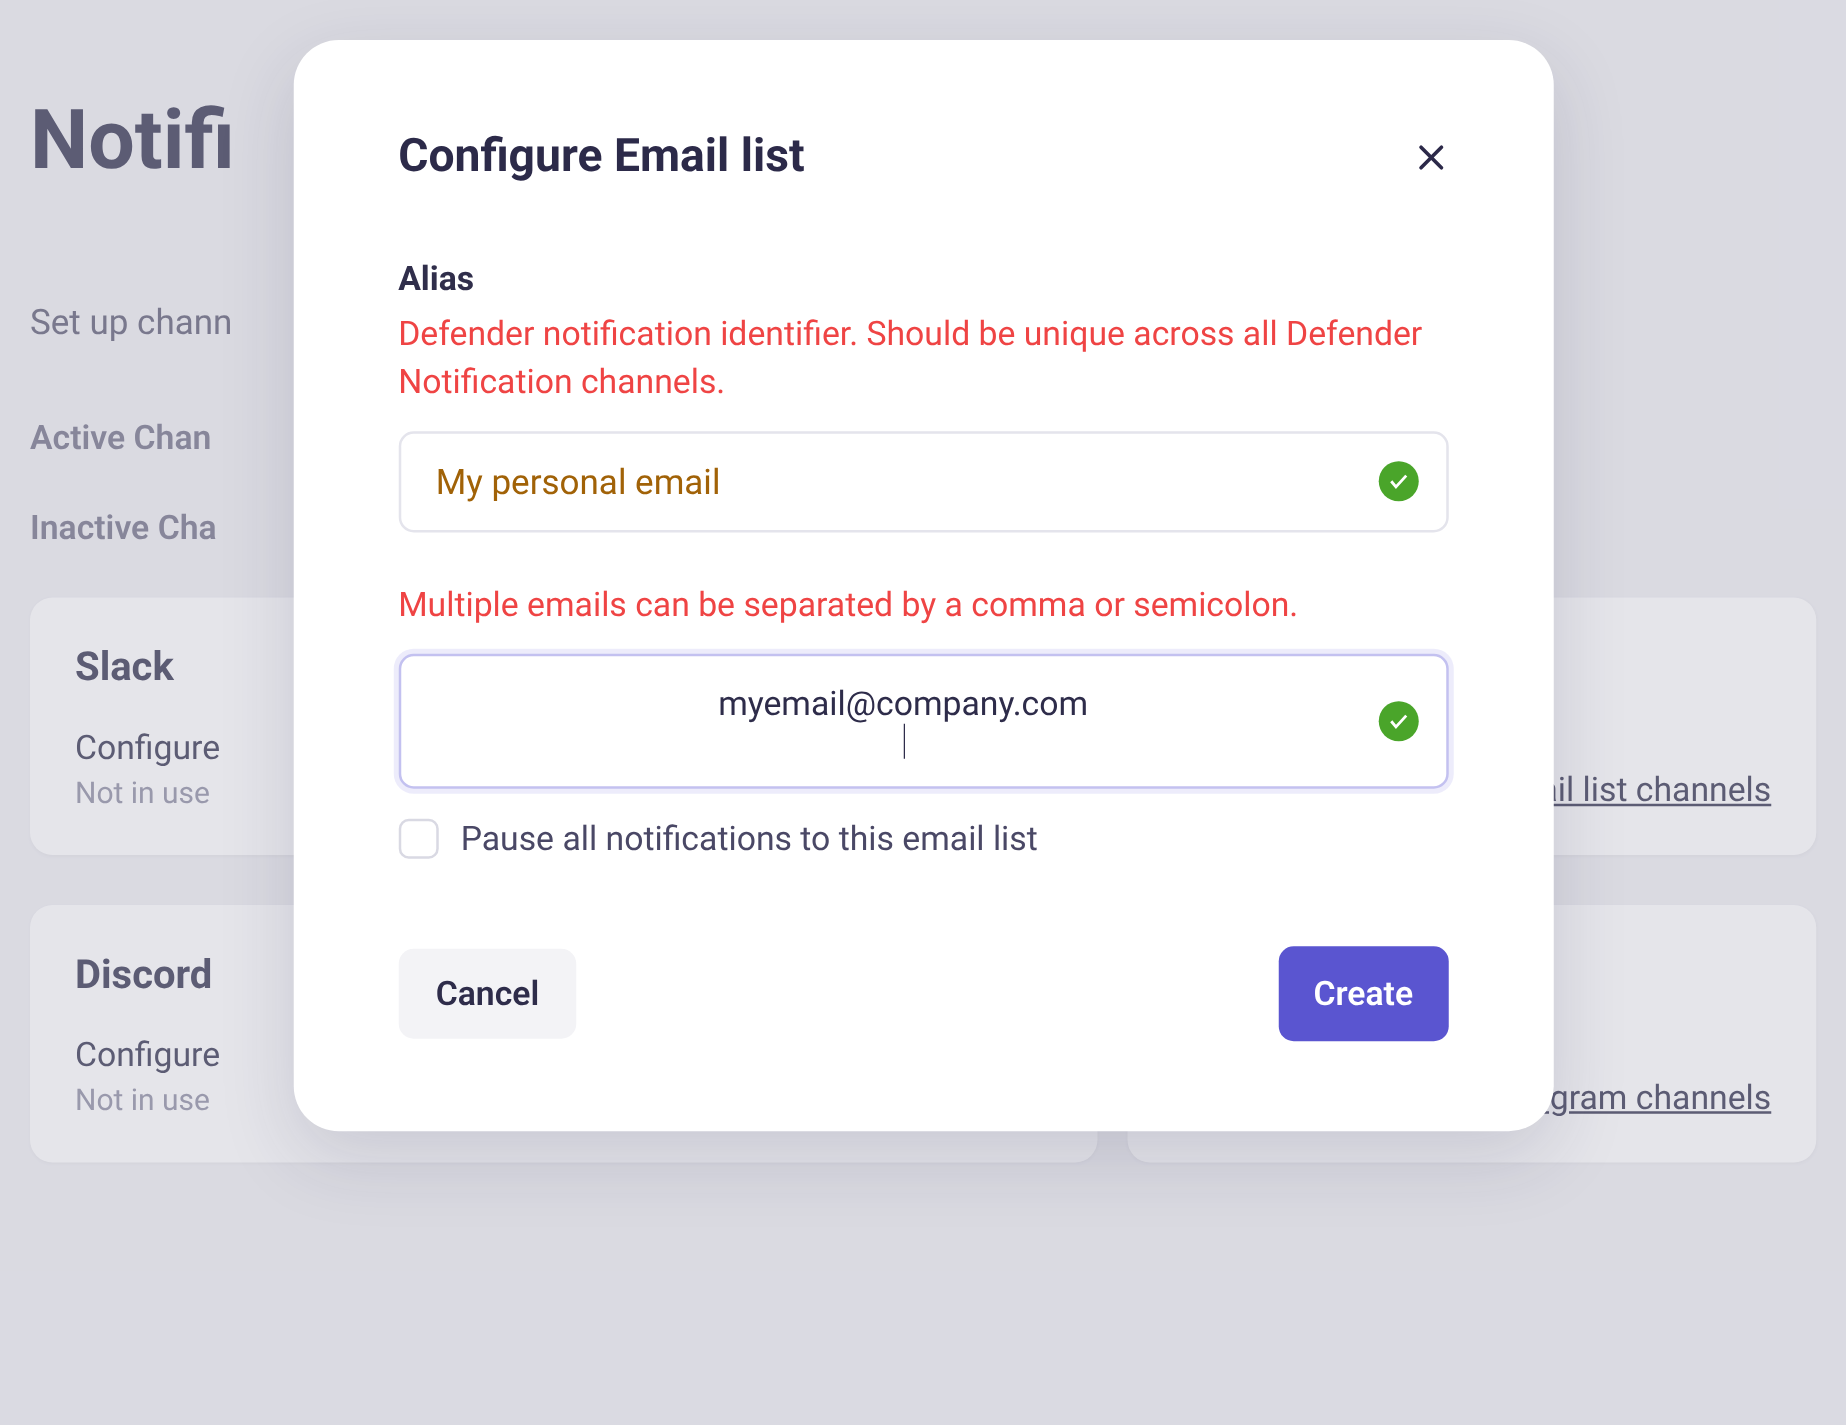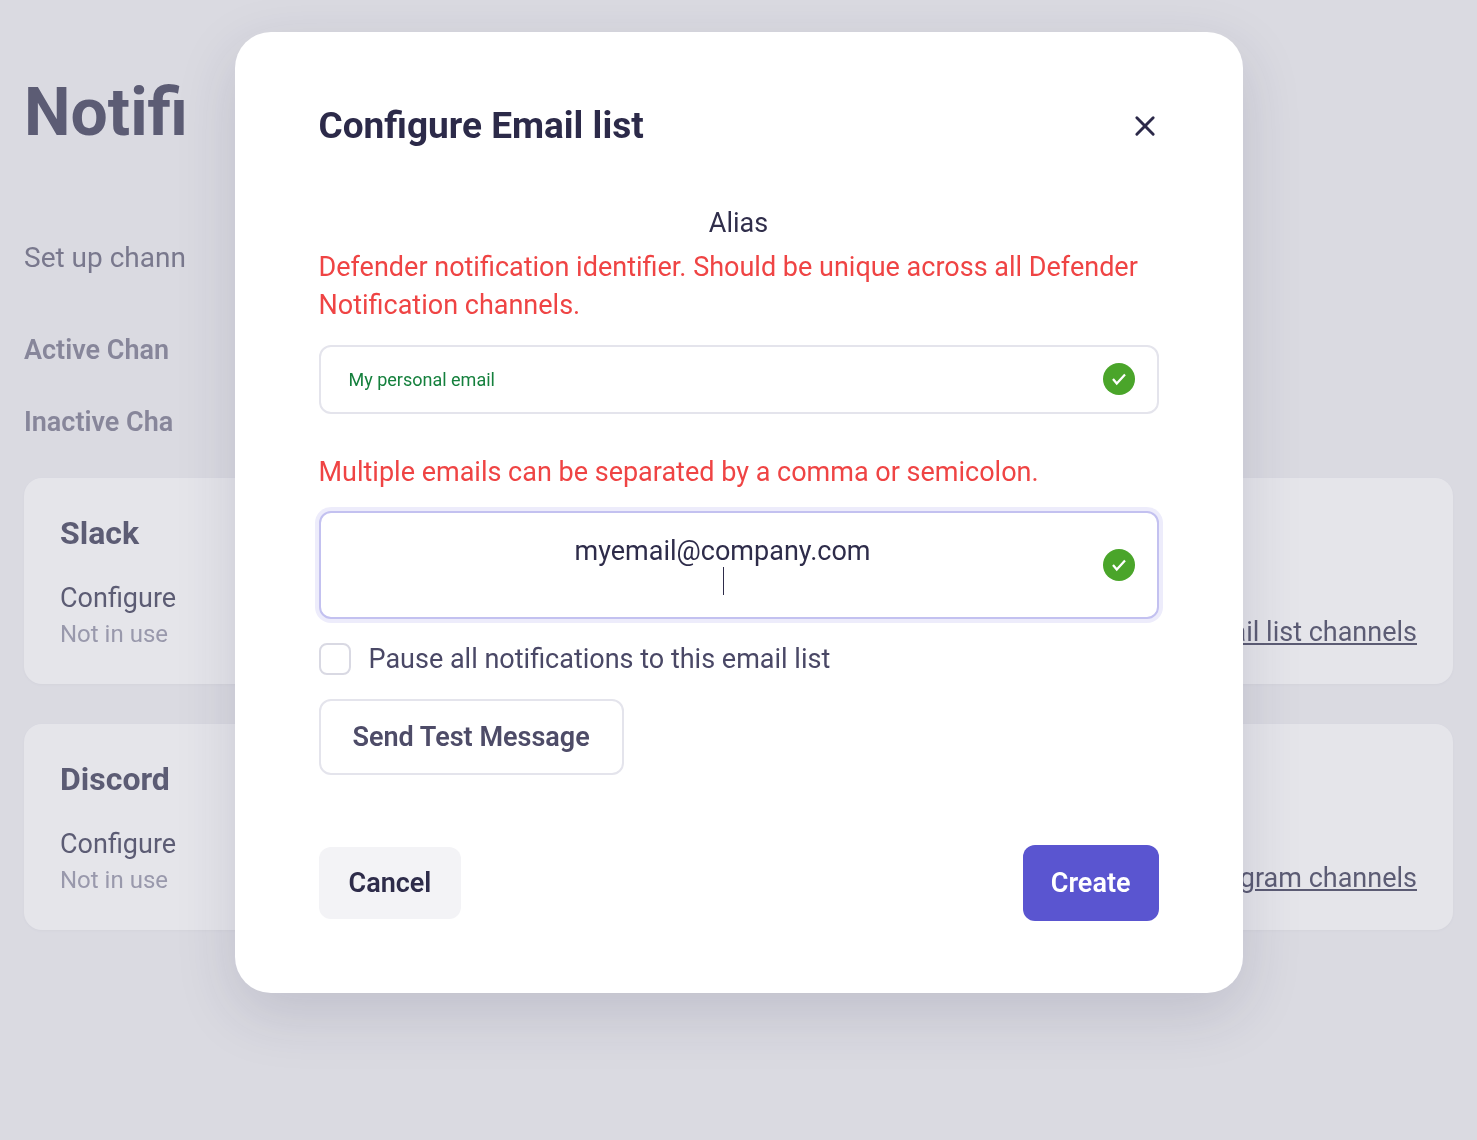--- a/index.html
+++ b/index.html
@@ -113,42 +113,41 @@
       height: 28px;
       color: #2c2949;
       cursor: pointer;
       flex-shrink: 0;
     }
     .form-group {
       margin-bottom: 40px;
     }
     .form-label {
       font-size: 27px;
-      font-weight: 400;
+      font-weight: 700;
       color: #302e4b;
       display: block;
       margin-bottom: 10px;
-      text-align: center;
     }
     .form-help {
       font-size: 27px;
       color: #ef4444;
       line-height: 1.4;
       margin-bottom: 20px;
     }
     .input-wrap {
       position: relative;
     }
     .text-input {
       width: 100%;
       border: 2px solid #e4e4ec;
       border-radius: 12px;
       padding: 22px 60px 22px 28px;
-      font-size: 18px;
-      color: #15803d;
+      font-size: 28px;
+      color: #a16207;
       font-family: inherit;
       outline: none;
       background: #fff;
     }
     .valid-icon {
       position: absolute;
       right: 24px;
       top: 50%;
       transform: translateY(-50%);
       width: 32px;
@@ -308,20 +307,19 @@
             </svg>
         </span>
       </div>
     </div>
 
     <div class="checkbox-row">
       <div class="checkbox"></div>
       <span class="checkbox-label">Pause all notifications to this email list</span>
     </div>
 
-    <button class="btn btn-test">Send Test Message</button>
 
     <div class="modal-footer">
       <button class="btn btn-cancel">Cancel</button>
       <button class="btn btn-create">Create</button>
     </div>
   </div>
 </div>
 
 </body></html>

